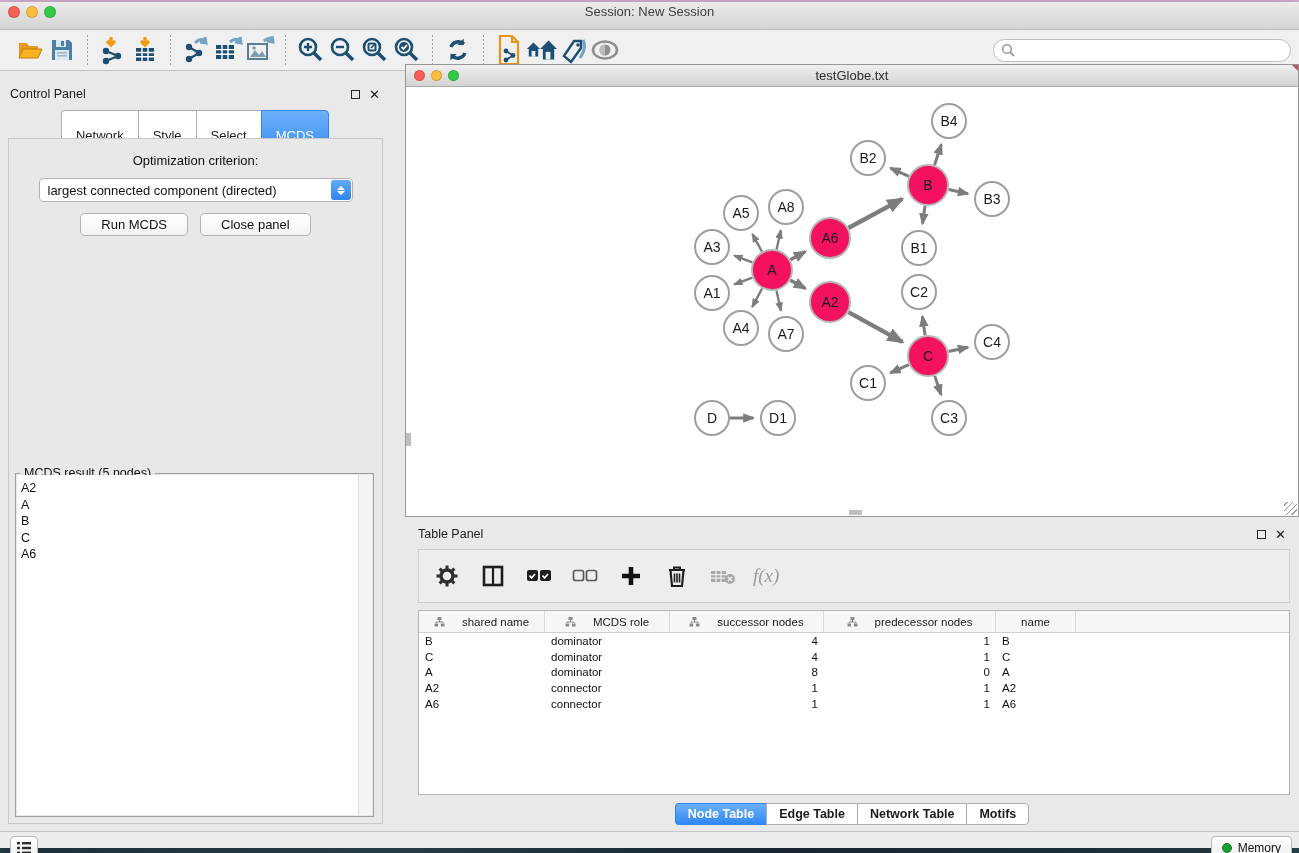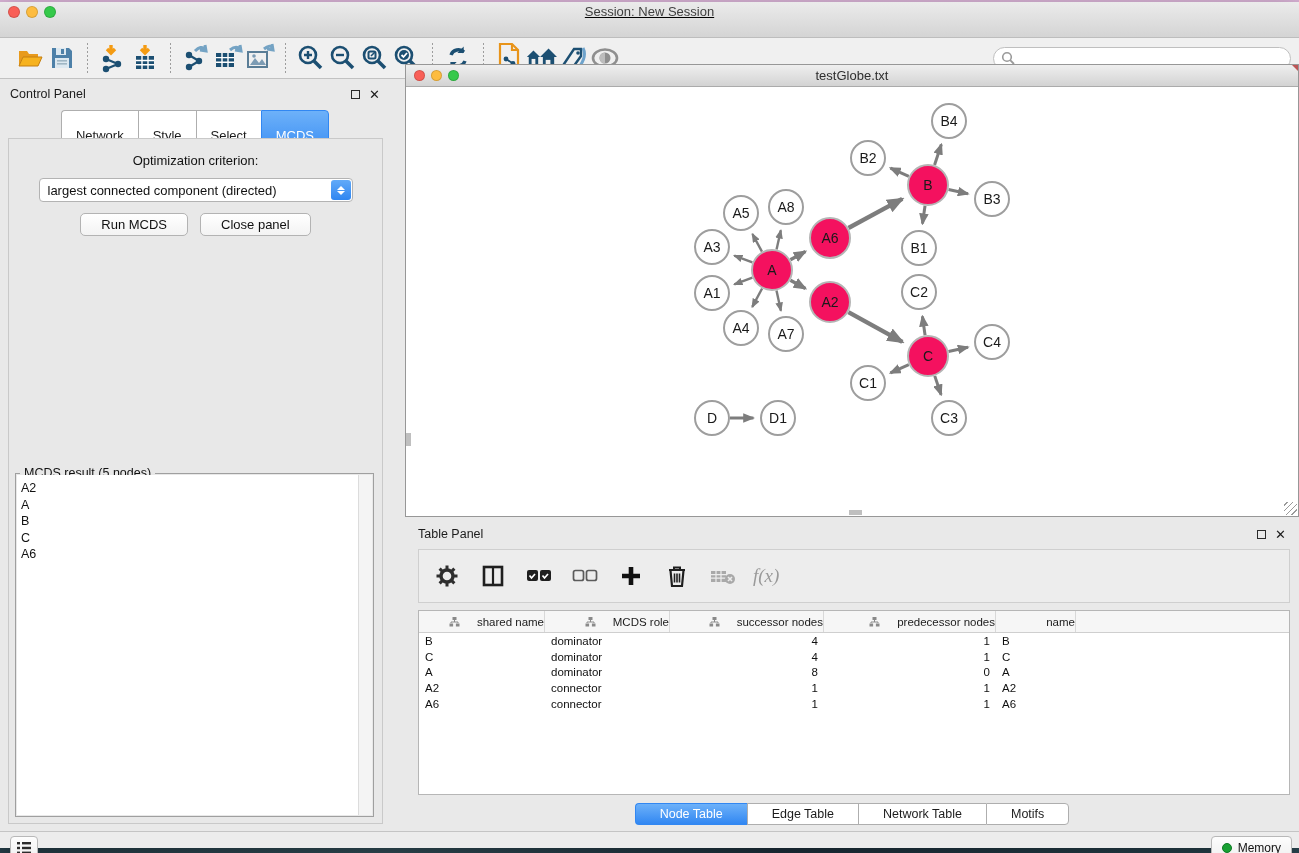--- a/index.html
+++ b/index.html
@@ -5,22 +5,22 @@
   * { margin:0; padding:0; box-sizing:border-box; }
   html,body { width:1299px; height:853px; overflow:hidden;
     font-family:"Liberation Sans","DejaVu Sans",sans-serif; }
   body { background:linear-gradient(180deg,#d9b3d6 0%,#caa6cc 100%); position:relative; }
   .desktop-bottom { position:absolute; left:0; right:0; bottom:0; height:6px;
     background:linear-gradient(90deg,#27414c,#35535e 30%,#1f3340 60%,#2c4a55); }
 
   
   .main-window { position:absolute; top:2px; left:0; width:1299px; height:846px;
     background:#e9e9e9; box-shadow:0 8px 24px rgba(0,0,0,.4); }
-  .titlebar { height:36px; background:linear-gradient(180deg,#ebebeb,#d4d4d4);
-    border-bottom:1px solid #bdbdbd; position:relative;text-decoration:underline; }
+  .titlebar { height:28px; background:linear-gradient(180deg,#ebebeb,#d4d4d4);
+    border-bottom:1px solid #bdbdbd; position:relative; }
   .titlebar .title { text-align:center; font-size:13px; line-height:20px; color:#404040; }
   .lights { position:absolute; left:8px; top:4px; display:flex; gap:6px; }
   .light { width:12px; height:12px; border-radius:50%; border:1px solid rgba(0,0,0,.15); }
   .light.red { background:#f95f57; } .light.yellow { background:#fdbc40; } .light.green { background:#35c94a; }
   .light.small { width:11px; height:11px; }
 
   
   .toolbar { height:41px; background:#f0f0f0; border-bottom:1px solid #c2c2c2;
     display:flex; align-items:center; padding-left:14px; position:relative; }
   .tbtn { width:32px; height:34px; display:flex; align-items:center; justify-content:center; cursor:default; }
@@ -84,27 +84,27 @@
   
   .table-panel { position:absolute; left:405px; top:456px; width:894px; height:330px; }
   .tp-toolbar { margin:1px 9px 0 13px; height:54px; background:#ededed;
     border:1px solid #cfcfcf; display:flex; align-items:center; padding-left:12px; gap:14px; }
   .fx { font-family:"Liberation Serif","DejaVu Serif",serif; font-style:italic;
     font-size:19px; color:#9a9a9a; }
   .dtable { margin:7px 9px 0 13px; height:185px; background:#fff; border:1px solid #b6b6b6;
     overflow:hidden; position:relative; }
   .thead { display:flex; height:22px; background:#f6f6f6; border-bottom:1px solid #cfcfcf;
     font-size:11.5px; color:#1c1c1c; }
-  .th { display:flex; align-items:center; justify-content:flex-end; gap:17px;
+  .th { display:flex; align-items:center; justify-content:center; gap:17px;
     border-right:1px solid #d8d8d8; height:100%; }
   .trow { display:flex; font-size:11.5px; color:#101010; height:15.8px; align-items:center; }
   .td { padding:0 6px; white-space:nowrap; overflow:hidden; }
   .td.num { text-align:right; }
   .tp-tabs { display:flex; justify-content:center; margin-top:8px; }
-  .tp-tabs .tab { font-size:12.5px; padding:3px 24px; }
+  .tp-tabs .tab { font-size:12.5px; padding:3px 12px;font-weight:bold; }
   
   .statusbar { position:absolute; left:0; right:0; bottom:0; height:17px; background:#ececec;
     border-top:1px solid #c4c4c4; }
   .sb-btn { position:absolute; left:10px; top:4px; width:28px; height:23px;
     background:linear-gradient(180deg,#fdfdfd,#f0f0f0); border:1px solid #b8b8b8;
     border-radius:4px; display:flex; align-items:center; justify-content:center; }
   .mem-btn { position:absolute; right:7px; top:4px; height:23px; padding:0 10px;
     background:linear-gradient(180deg,#fdfdfd,#f0f0f0); border:1px solid #b8b8b8;
     border-radius:4px; display:flex; align-items:center; gap:6px; font-size:12px; color:#111; }
   .green-dot { width:10px; height:10px; border-radius:50%; background:#18a033; border:1px solid #0e7a24; }

